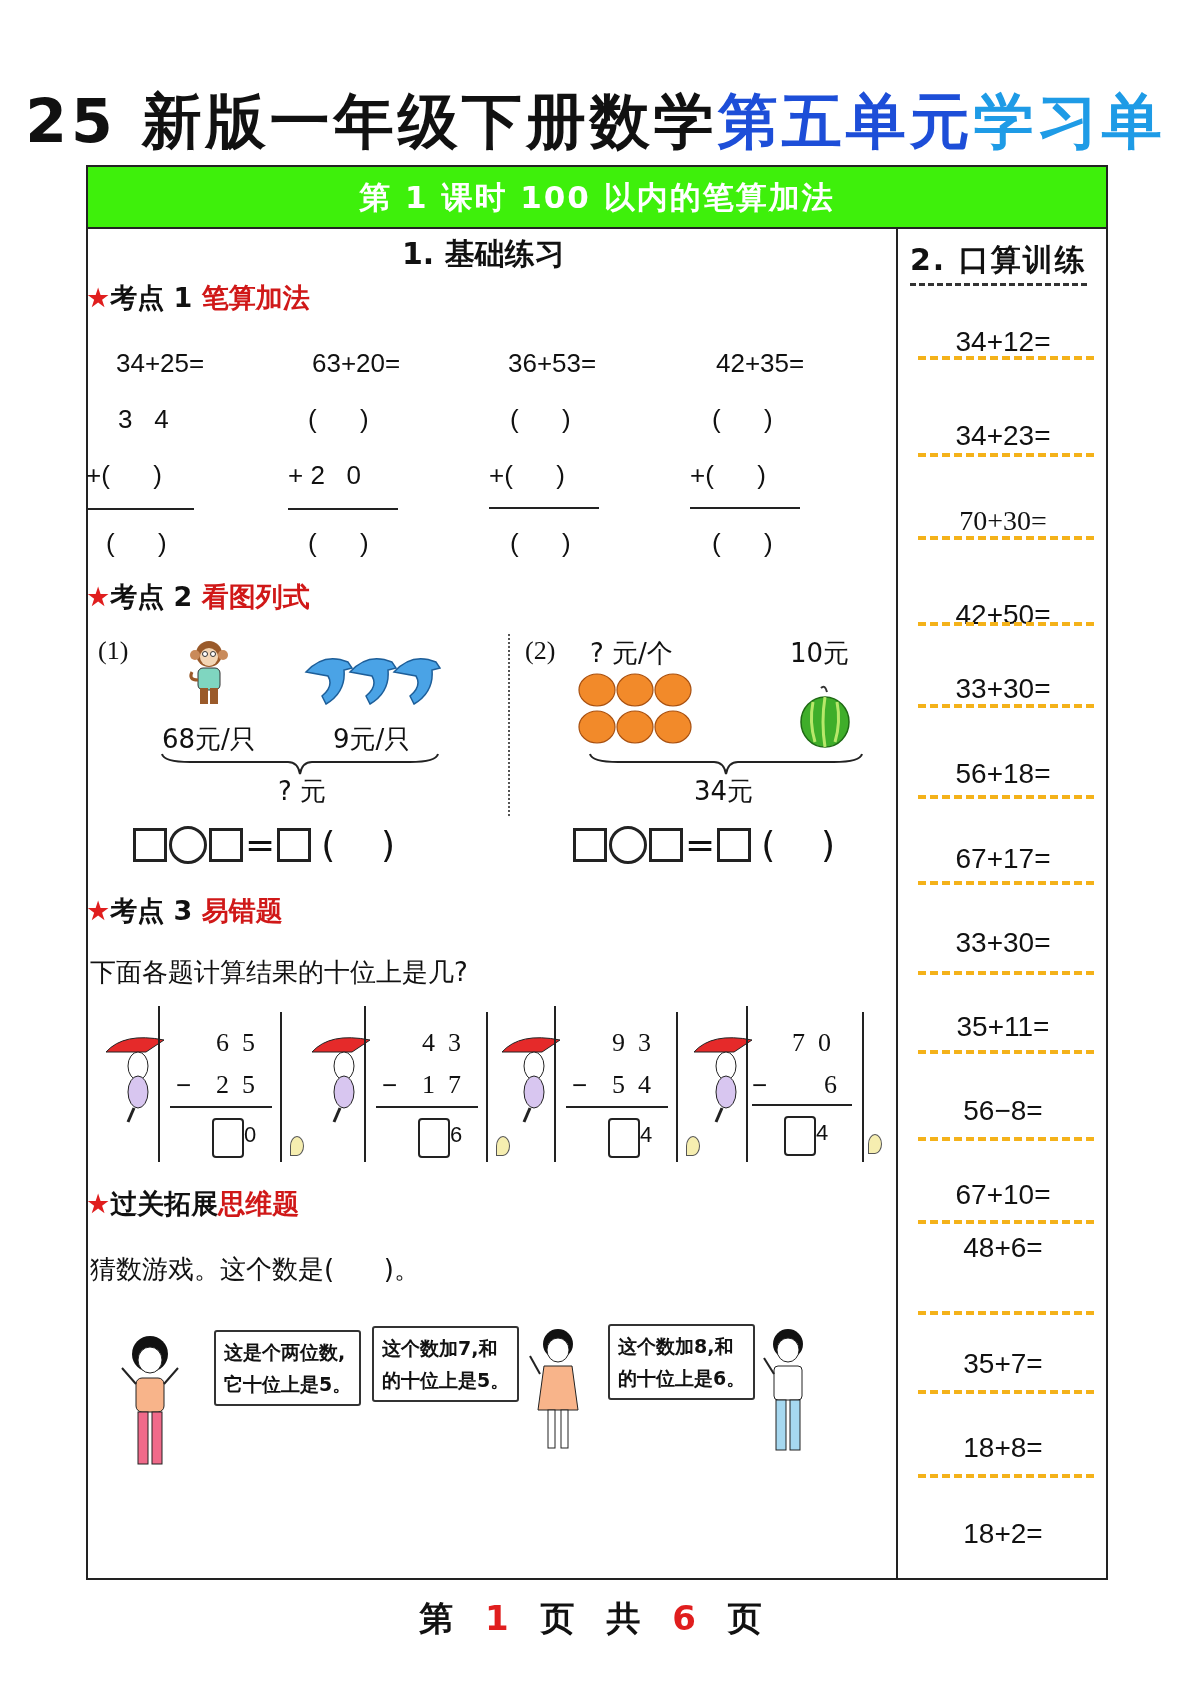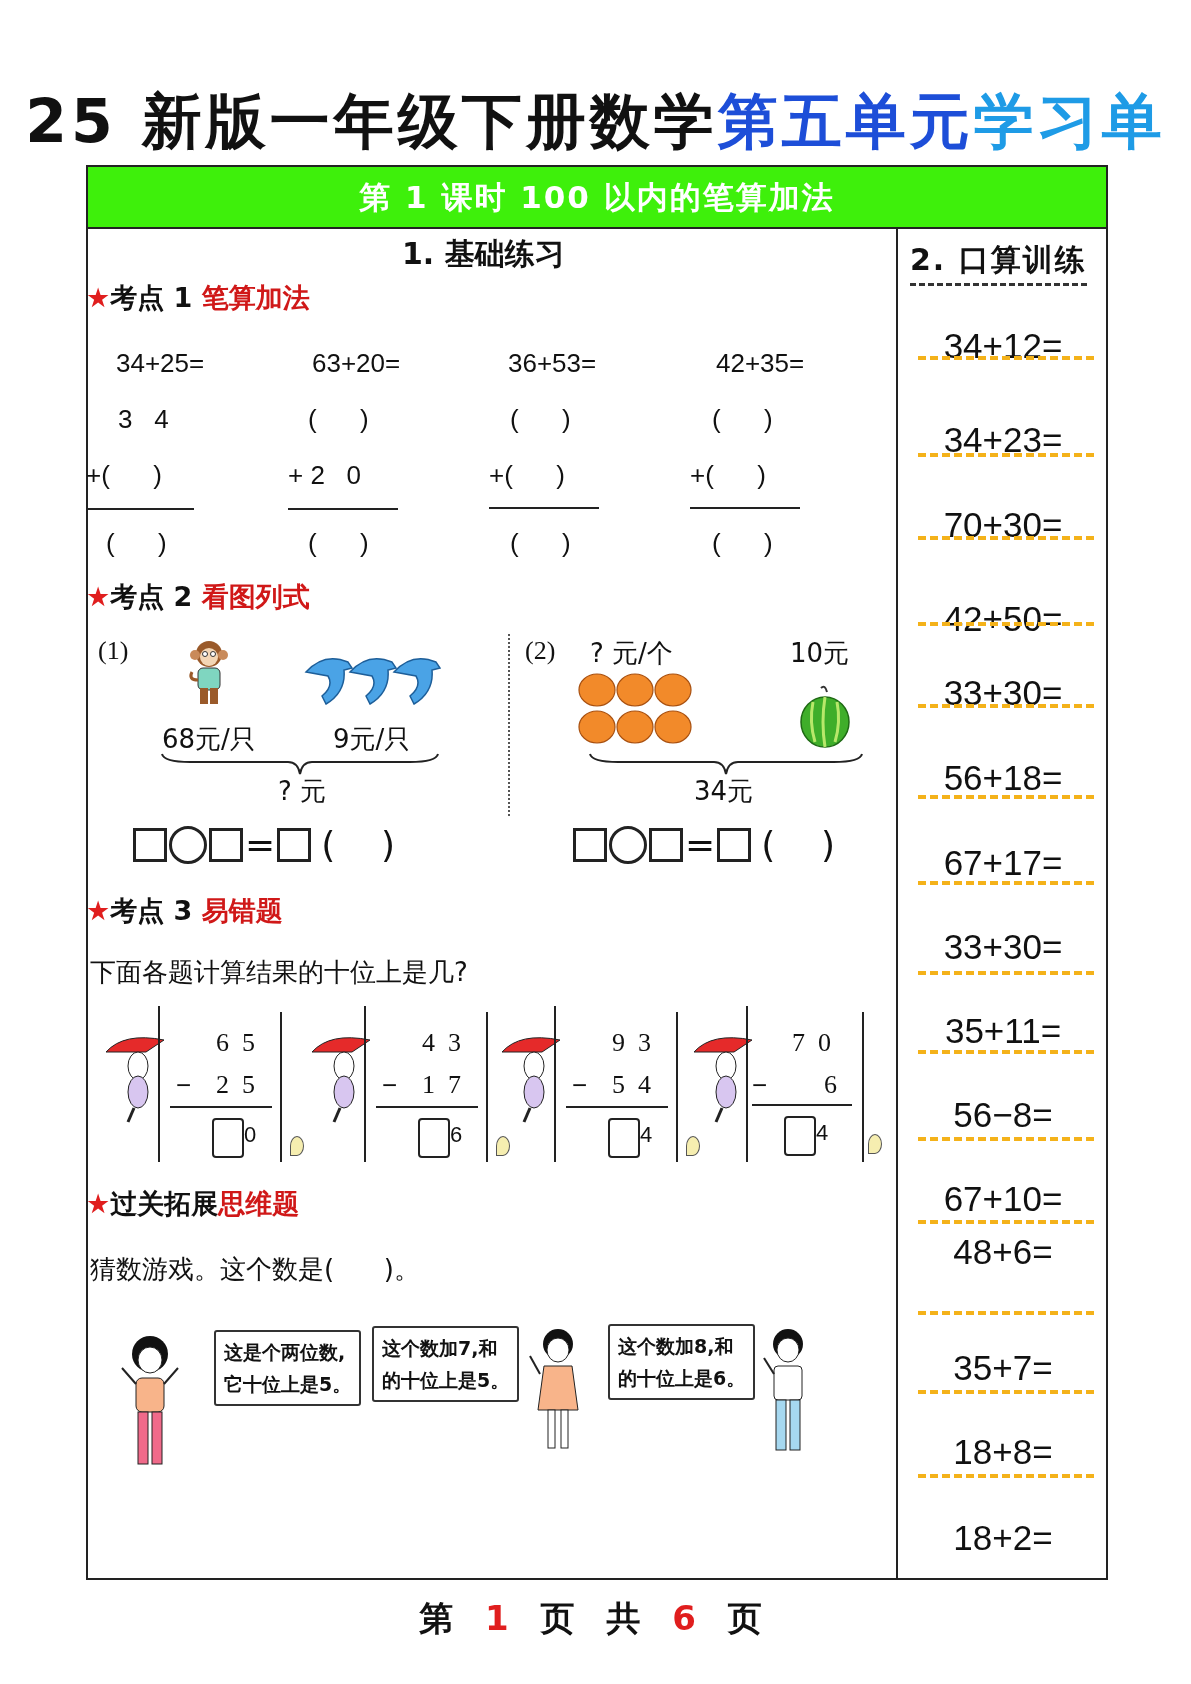--- a/index.html
+++ b/index.html
@@ -13,21 +13,21 @@
   .band { left:86px; top:165px; width:1022px; height:64px; background:#3ef00b; border:2px solid #222; box-sizing:border-box;
           color:#fff; font-size:31px; font-weight:bold; text-align:center; line-height:60px; letter-spacing:2px; }
   .divider { left:896px; top:229px; width:2px; height:1349px; background:#222; }
   .sec-title { font-size:30px; font-weight:bold; }
   .kp { font-size:27px; font-weight:bold; white-space:nowrap; }
   .kp .star { color:#e01e1e; }
   .kp .red { color:#d01818; }
   .num { font-family:"Liberation Sans", sans-serif; font-size:26px; white-space:nowrap; }
   .vline { height:2px; background:#222; }
   .oral-title { left:910px; top:240px; font-size:30px; font-weight:bold; border-bottom:3px dashed #333; padding-bottom:2px; letter-spacing:2px; }
-  .oral-item { left:898px; width:210px; text-align:center; font-family:"Liberation Sans", sans-serif; font-size:35px; }
+  .oral-item { left:898px; width:210px; text-align:center; font-family:"Liberation Sans", sans-serif; font-size:28px; }
   .oral-line { left:918px; width:176px; height:0; border-top:4px dashed #f4b21a; }
   .eqbox { display:inline-block; width:34px; height:34px; border:3px solid #222; vertical-align:middle; box-sizing:border-box; }
   .eqcirc { display:inline-block; width:38px; height:38px; border:3px solid #222; border-radius:50%; vertical-align:middle; box-sizing:border-box; }
   .eqrow { font-size:36px; white-space:nowrap; display:flex; align-items:center; gap:2px; }
   .dashv { width:0; border-left:2px dotted #555; }
   .brace { position:absolute; }
   .text { font-size:26px; white-space:nowrap; }
   .bubble { border:2px solid #333; background:#fff; font-size:19px; font-weight:bold; line-height:32px; padding:4px 8px; white-space:nowrap; border-radius:3px; }
   .footer { left:0; width:1191px; top:1596px; text-align:center; font-size:34px; font-weight:bold; letter-spacing:10px; }
   .footer .red { color:#e01e1e; }
@@ -279,21 +279,21 @@
   <div>这个数加8,和</div>
   <div>的十位上是6。</div>
 </div>
 
 <div class="abs oral-title">2. 口算训练</div>
 
 <div class="abs oral-item" style="top:326px;">34+12=</div>
 <div class="abs oral-line" style="top:356px;"></div>
 <div class="abs oral-item" style="top:420px;">34+23=</div>
 <div class="abs oral-line" style="top:453px;"></div>
-<div class="abs oral-item" style="top:505px;">70+30=</div>
+<div class="abs oral-item" style="top:505px;font-family:Liberation Serif, serif;">70+30=</div>
 <div class="abs oral-line" style="top:536px;"></div>
 <div class="abs oral-item" style="top:599px;">42+50=</div>
 <div class="abs oral-line" style="top:622px;"></div>
 <div class="abs oral-item" style="top:673px;">33+30=</div>
 <div class="abs oral-line" style="top:704px;"></div>
 <div class="abs oral-item" style="top:758px;">56+18=</div>
 <div class="abs oral-line" style="top:795px;"></div>
 <div class="abs oral-item" style="top:843px;">67+17=</div>
 <div class="abs oral-line" style="top:881px;"></div>
 <div class="abs oral-item" style="top:927px;">33+30=</div>

